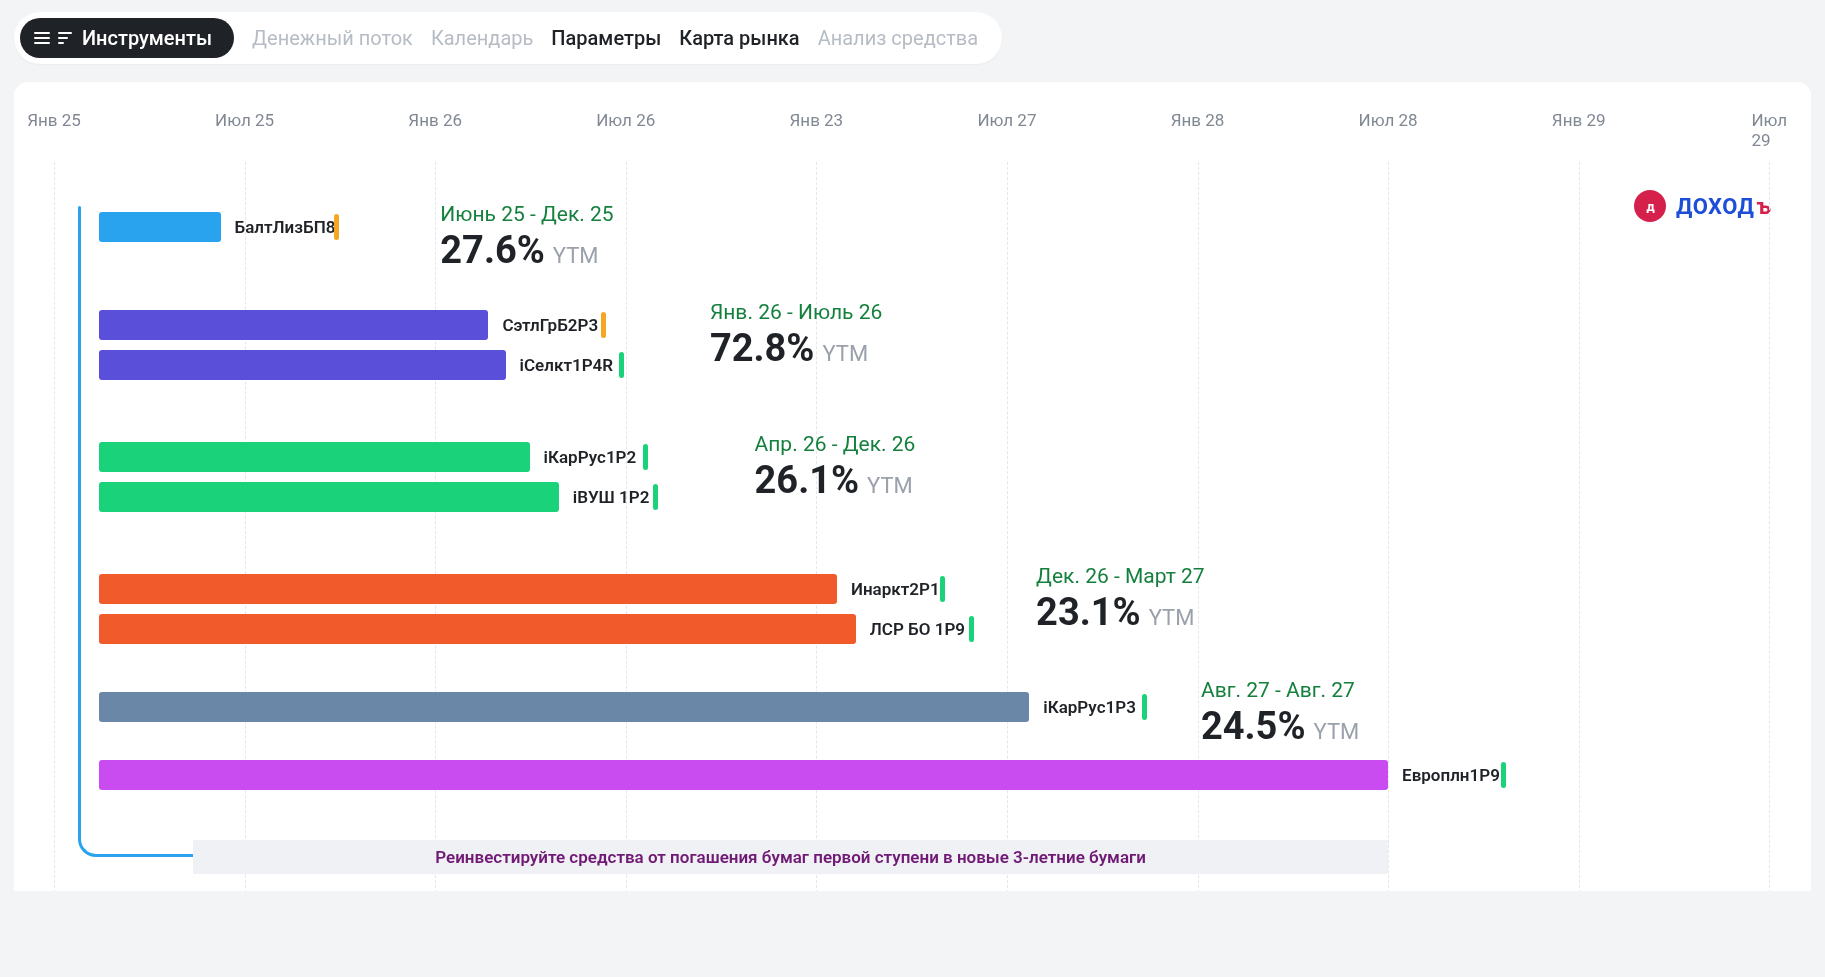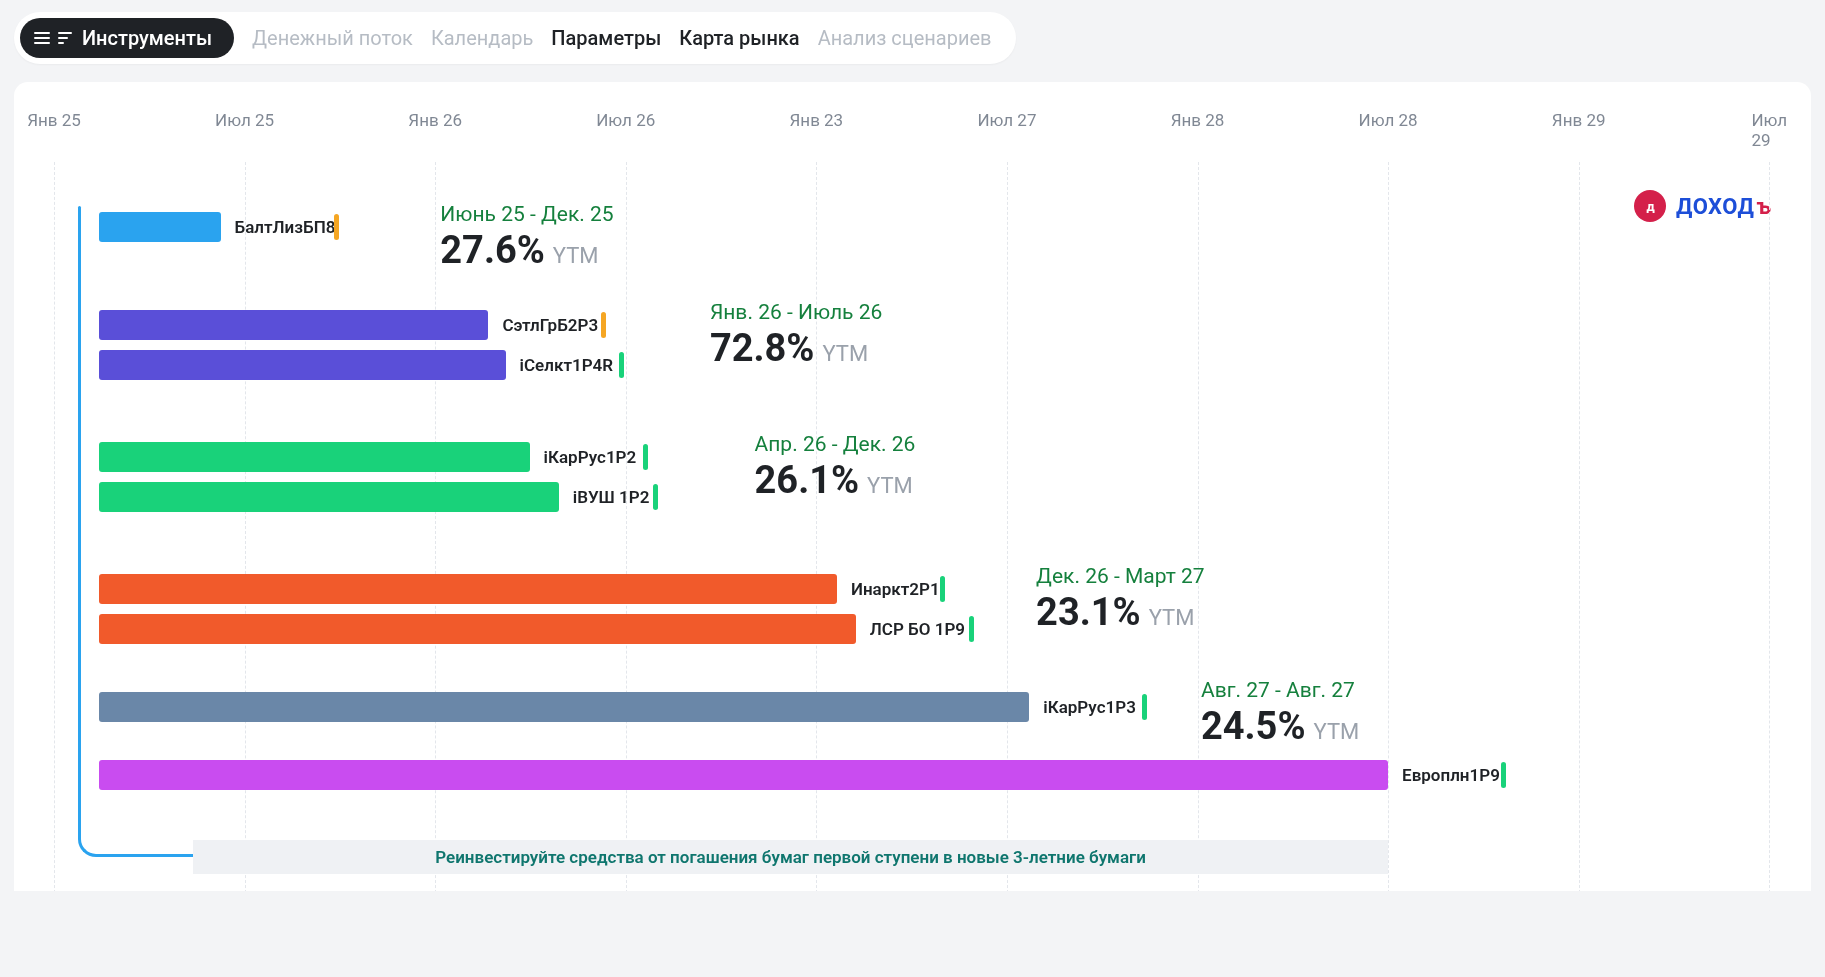--- a/index.html
+++ b/index.html
@@ -29,21 +29,21 @@
 .bar{position:absolute;height:30px;border-radius:3px}
 .bar-label{position:absolute;font-size:17px;font-weight:600;color:#1f2226;white-space:nowrap;top:5px}
 .tick{position:absolute;width:5px;height:26px;border-radius:3px;top:2px}
 .metric{position:absolute}
 .metric .range{font-size:21px;color:#15803d;margin-bottom:2px}
 .metric .val{font-size:38px;font-weight:700;color:#1f2226;display:inline-block}
 .metric .ytm{font-size:22px;color:#9aa1ab;margin-left:8px;font-weight:400}
 .flow-line{position:absolute;left:0;top:0;bottom:12px;width:3px;background:#2aa3ef;border-radius:2px}
 .flow-curve{position:absolute;left:0;bottom:0;width:120px;height:22px;border-left:3px solid #2aa3ef;border-bottom:3px solid #2aa3ef;border-bottom-left-radius:18px}
 .arrow{position:absolute;bottom:-6px;left:118px;width:0;height:0;border-top:7px solid transparent;border-bottom:7px solid transparent;border-left:12px solid #2aa3ef}
-.banner{position:absolute;height:34px;background:#eff1f4;border-radius:0;display:flex;align-items:center;justify-content:center;font-size:17px;font-weight:600;color:#0f766e}
+.banner{position:absolute;height:34px;background:#eff1f4;border-radius:0;display:flex;align-items:center;justify-content:center;font-size:17px;font-weight:600;color:#701a75}
 </style>
 </head>
 <body>
 
 <div class="page">
   <div class="topbar">
     <div class="pill">
       <span class="ic">
         <span class="ham">
             <span></span>
@@ -55,21 +55,21 @@
             <span></span>
             <span></span>
           </span>
       </span>
       <span>Инструменты</span>
     </div>
     <span class="tab">Денежный поток</span>
     <span class="tab">Календарь</span>
     <span class="tab active">Параметры</span>
     <span class="tab active">Карта рынка</span>
-    <span class="tab">Анализ сценариев</span>
+    <span class="tab">Анализ средства</span>
   </div>
 
   <div class="panel">
     <div class="axis" id="axis">
         <span class="axis-label" style="left: 0%; text-align: center;">Янв 25</span>
         <span class="axis-label" style="left: 11.1%;">Июл 25</span>
         <span class="axis-label" style="left: 22.2%;">Янв 26</span>
         <span class="axis-label" style="left: 33.3%;">Июл 26</span>
         <span class="axis-label" style="left: 44.4%;">Янв 23</span>
         <span class="axis-label" style="left: 55.5%;">Июл 27</span>

